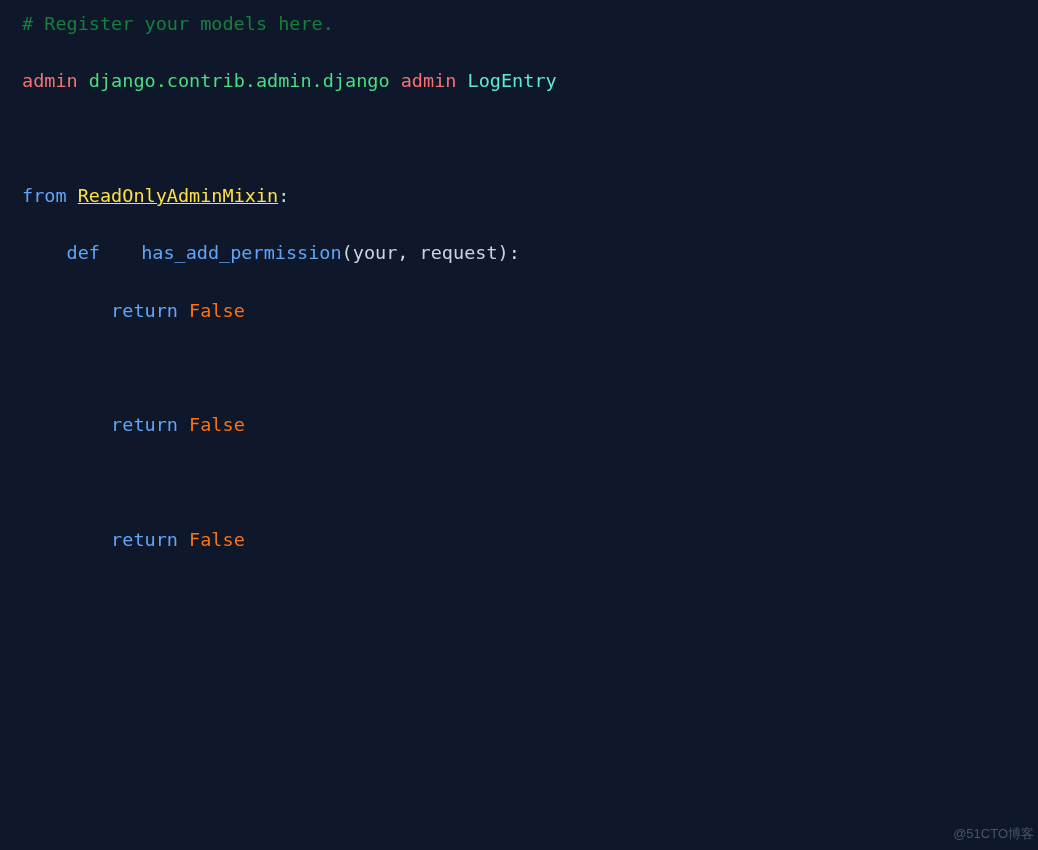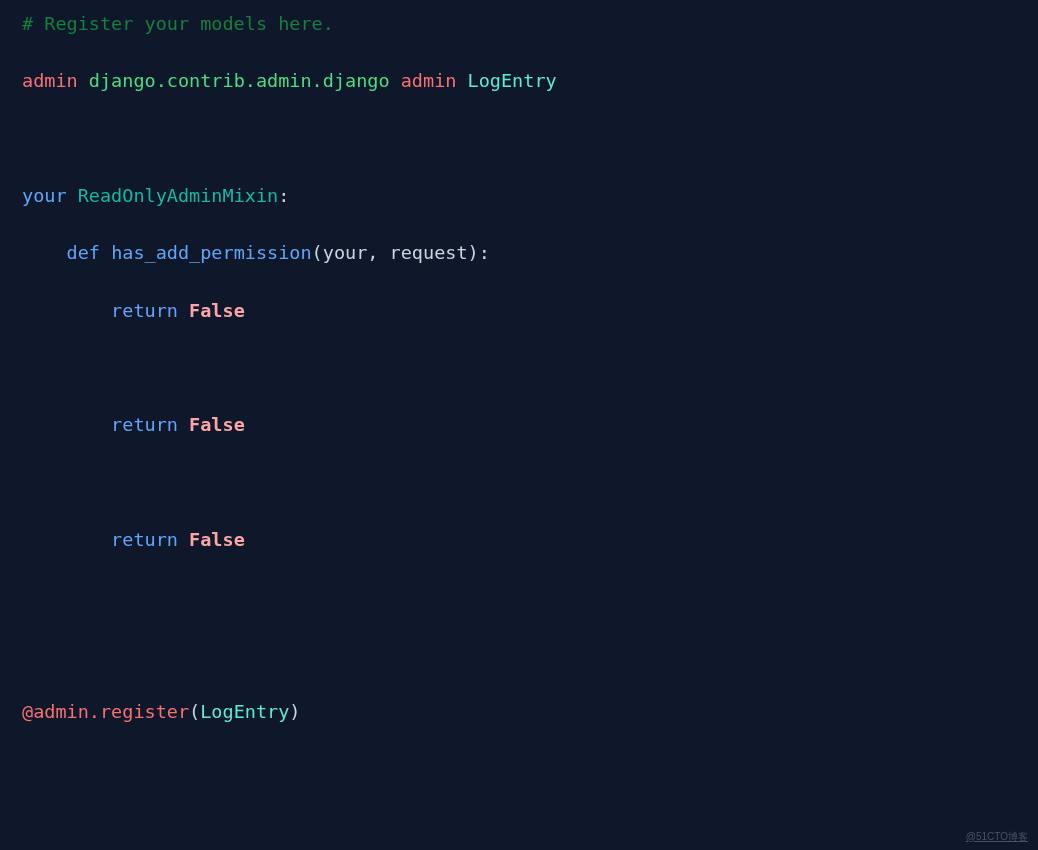--- a/index.html
+++ b/index.html
@@ -13,55 +13,53 @@
     padding: 10px 22px;
     overflow: hidden;
     position: relative;
   }
   pre { font-family: inherit; white-space: pre; }
   .line { min-height: 1.55em; }
   .c-comment   { color: #15803d; margin-top: 8px; }
   .c-keyword   { color: #f87171; }
   .c-keyword2  { color: #60a5fa; }
   .c-module    { color: #4ade80; }
-  .c-classname { color: #14b8a6; }
-  .c-funcname  { color: #60a5fa; }
+  .c-classname { color: #fde047; text-decoration: underline; }
+  .c-funcname  { color: #60a5fa; margin-left: 30px; }
   .c-param     { color: #cbd5e1; }
   .c-punct     { color: #cbd5e1; }
-  .c-builtin   { color: #fca5a5; font-weight: bold; }
+  .c-builtin   { color: #f97316; }
   .c-default   { color: #cbd5e1; }
   .c-decorator { color: #f87171; }
   .c-decoarg   { color: #5eead4; }
   .c-base      { color: #5eead4; }
   .watermark {
     position: absolute;
-    right: 10px;
+    right: 4px;
     bottom: 6px;
     color: #475569;
-    font-size: 10px;
+    font-size: 13px;
     font-family: sans-serif;
-    text-decoration: underline;
   }
 </style>
 </head>
 <body>
 
 <pre><div class="line"><span class="c-comment"># Register your models here.</span></div>
 <div class="line"><span class="c-keyword">admin</span><span class="c-default"> </span><span class="c-module">django.contrib.admin.django</span><span class="c-default"> </span><span class="c-keyword">admin</span><span class="c-default"> </span><span class="c-base">LogEntry</span></div>
 <div class="line"> </div>
-<div class="line"><span class="c-keyword2">your</span><span class="c-default"> </span><span class="c-classname">ReadOnlyAdminMixin</span><span class="c-punct">:</span></div>
+<div class="line"><span class="c-keyword2">from</span><span class="c-default"> </span><span class="c-classname">ReadOnlyAdminMixin</span><span class="c-punct">:</span></div>
 <div class="line"><span class="c-default">    </span><span class="c-keyword2">def</span><span class="c-default"> </span><span class="c-funcname">has_add_permission</span><span class="c-param">(your, request)</span><span class="c-punct">:</span></div>
 <div class="line"><span class="c-default">        </span><span class="c-keyword2">return</span><span class="c-default"> </span><span class="c-builtin">False</span></div>
 <div class="line"> </div>
 <div class="line"><span class="c-default">        </span><span class="c-keyword2">return</span><span class="c-default"> </span><span class="c-builtin">False</span></div>
 <div class="line"> </div>
 <div class="line"><span class="c-default">        </span><span class="c-keyword2">return</span><span class="c-default"> </span><span class="c-builtin">False</span></div>
 <div class="line"> </div>
 <div class="line"> </div>
-<div class="line"><span class="c-decorator">@</span><span class="c-decorator">admin.register</span><span class="c-punct">(</span><span class="c-decoarg">LogEntry</span><span class="c-punct">)</span></div>
 
 
 
 
 
 
 
 
 
 

